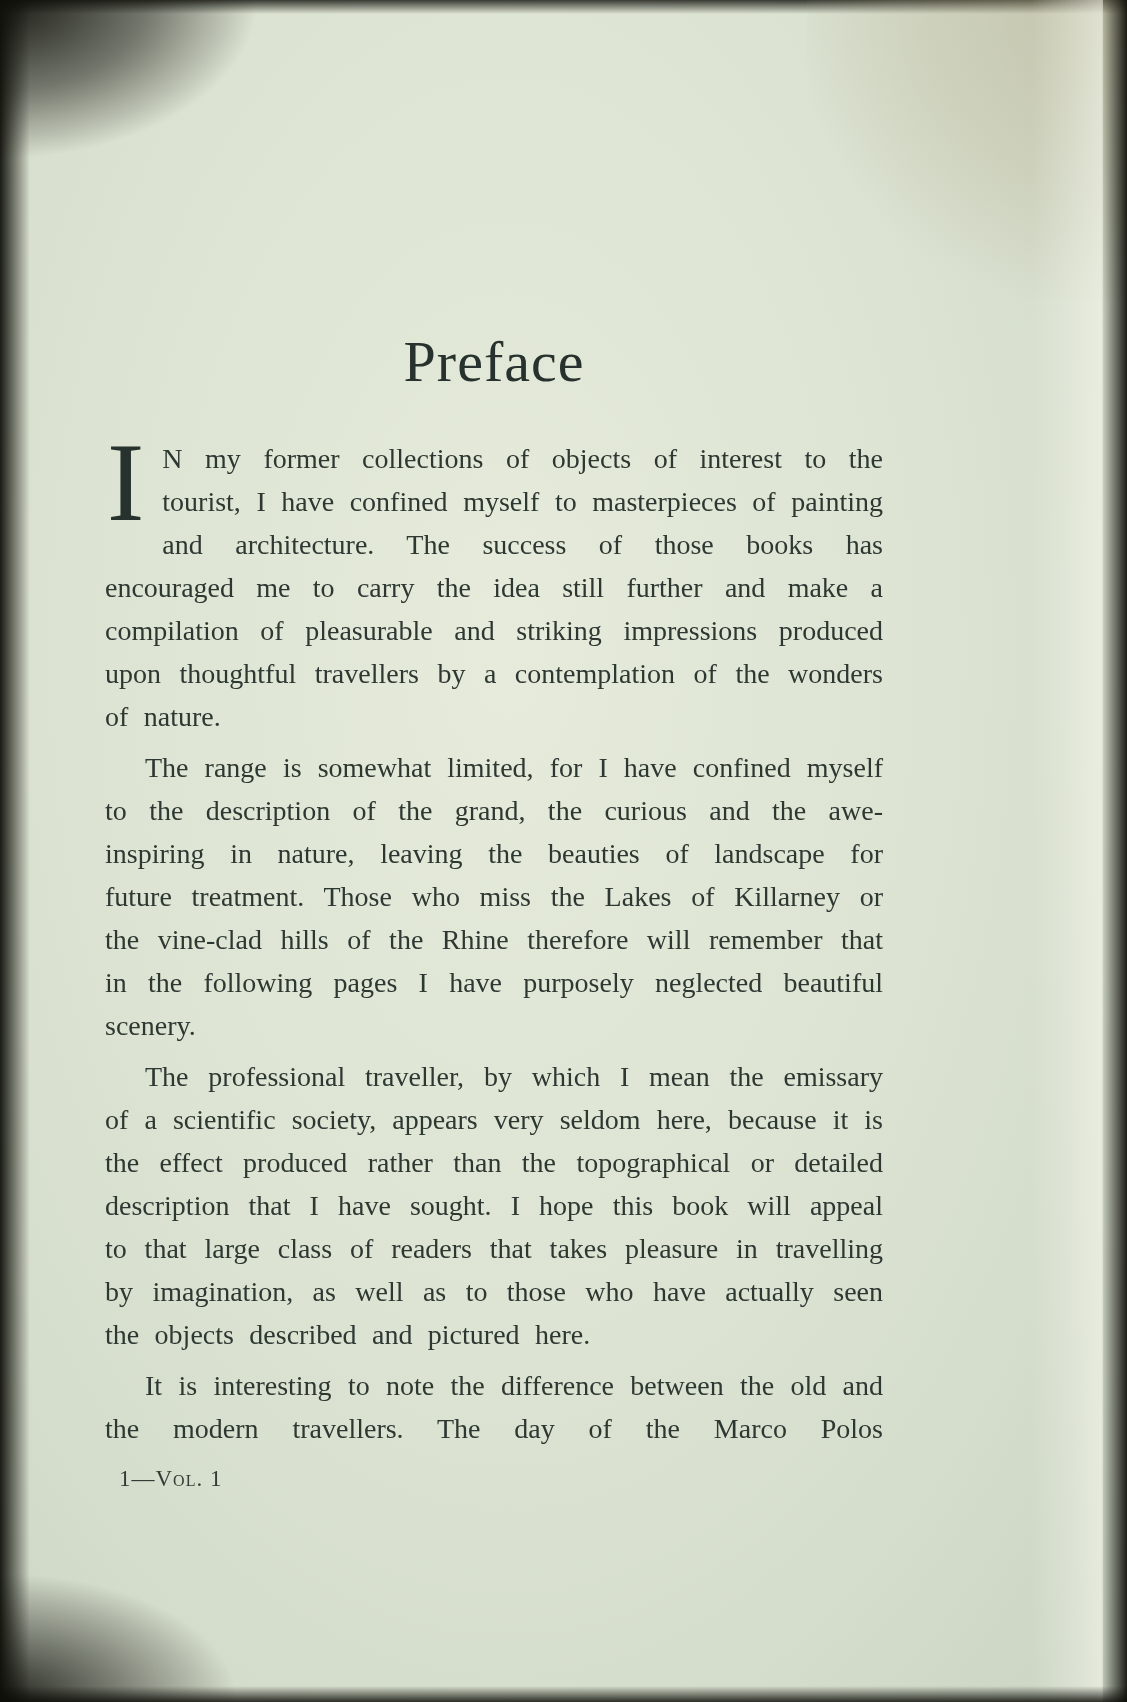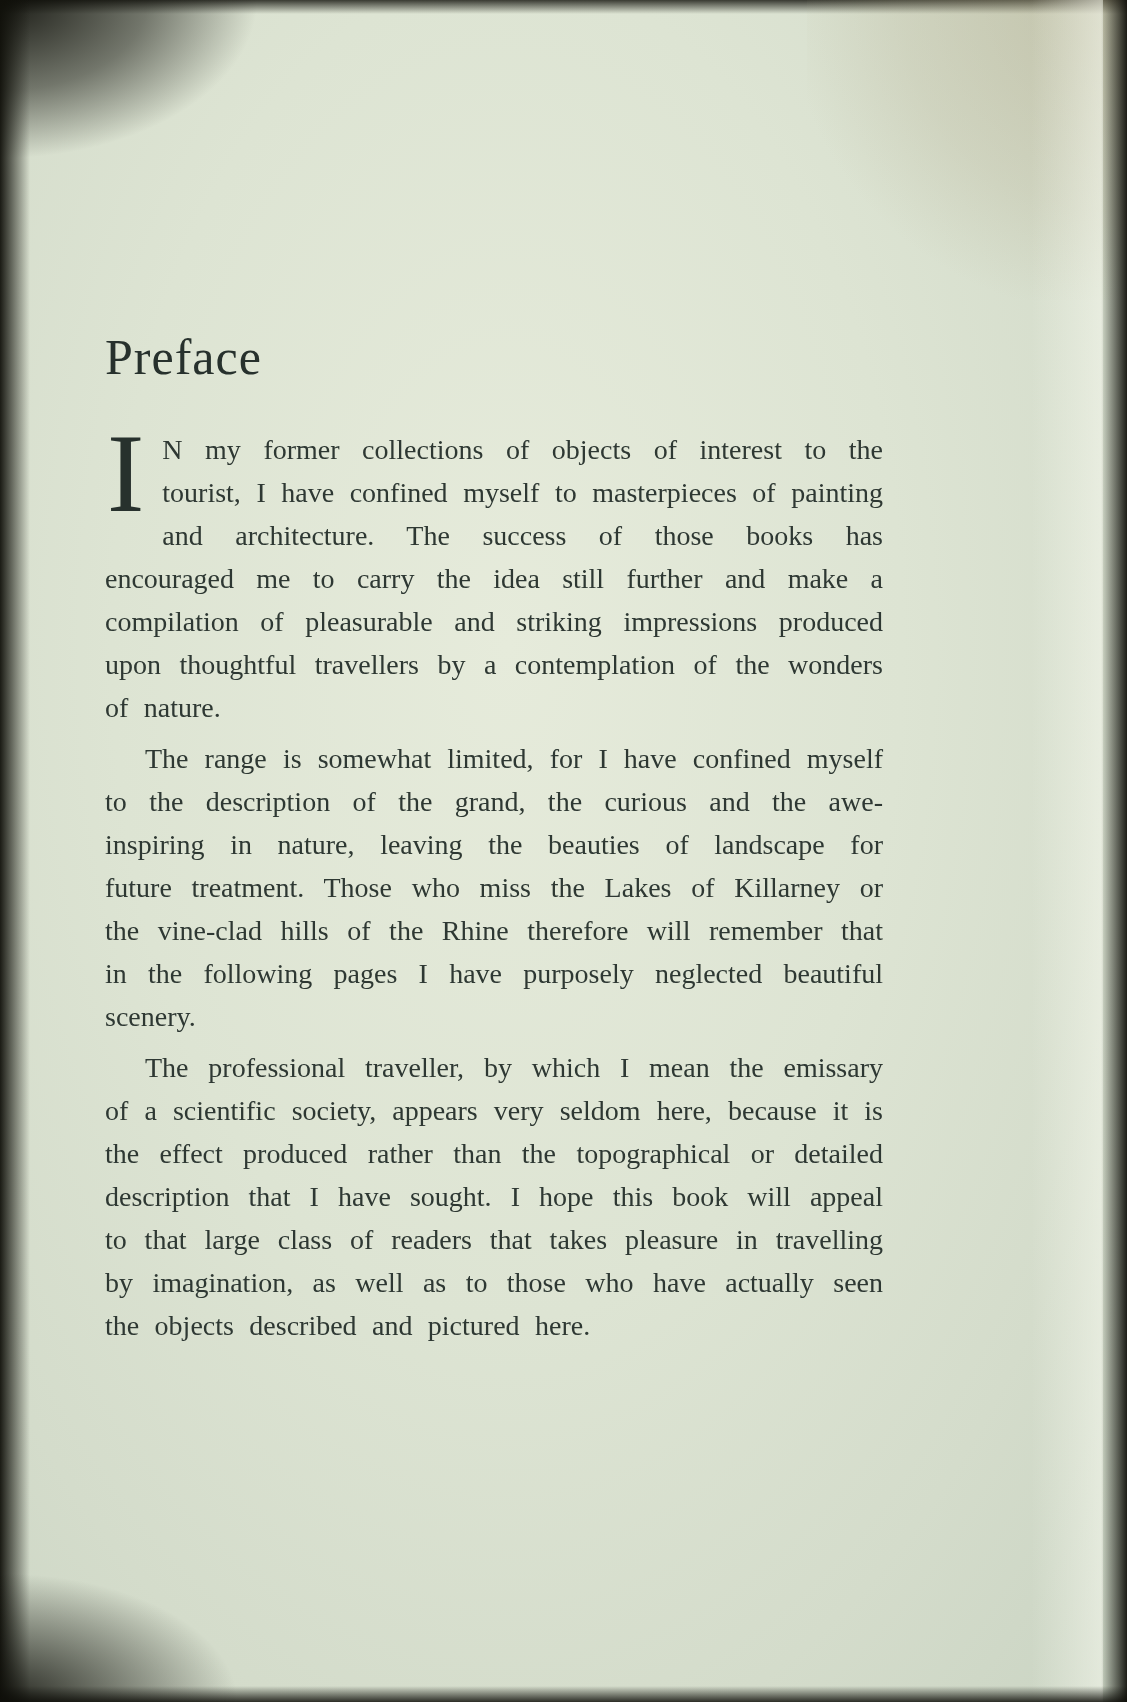--- a/index.html
+++ b/index.html
@@ -51,22 +51,22 @@
 
   .page {
     position: absolute;
     left: 105px;
     top: 0;
     width: 778px;
     color: #2e3833;
   }
   .title {
     margin: 328px 0 42px 0;
-    text-align: left;
-    font-size: 50px;
+    text-align: center;
+    font-size: 58px;
     font-weight: normal;
     letter-spacing: 1px;
     color: #27312d;
   }
   .body p {
     margin: 0;
     font-size: 28px;
     line-height: 43px;
     text-align: justify;
     word-spacing: 0.30em;
@@ -102,15 +102,17 @@
   <div class="edge edge-right"></div>
   <div class="edge edge-bottom"></div>
   <div class="edge edge-bottom-left"></div>
 
   <div class="page">
     <h1 class="title">Preface</h1>
     <div class="body">
       <p><span class="dropcap">I</span><span>N my former collections of objects of interest to the tourist, I have confined myself to masterpieces of painting and architecture. The success of those books has encouraged me to carry the idea still further and make a compilation of pleasurable and striking impressions produced upon thoughtful travellers by a contemplation of the wonders of nature.</span></p>
       <p class="indent">The range is somewhat limited, for I have confined myself to the description of the grand, the curious and the awe-inspiring in nature, leaving the beauties of landscape for future treatment. Those who miss the Lakes of Killarney or the vine-clad hills of the Rhine therefore will remember that in the following pages I have purposely neglected beautiful scenery.</p>
       <p class="indent">The professional traveller, by which I mean the emissary of a scientific society, appears very seldom here, because it is the effect produced rather than the topographical or detailed description that I have sought. I hope this book will appeal to that large class of readers that takes pleasure in travelling by imagination, as well as to those who have actually seen the objects described and pictured here.</p>
+      <p class="indent fill-last">It is interesting to note the difference between the old and the modern travellers. The day of the Marco Polos</p>
     </div>
+    <div class="footer">1—Vol. 1</div>
   </div>
 </div>
 
 </body></html>

